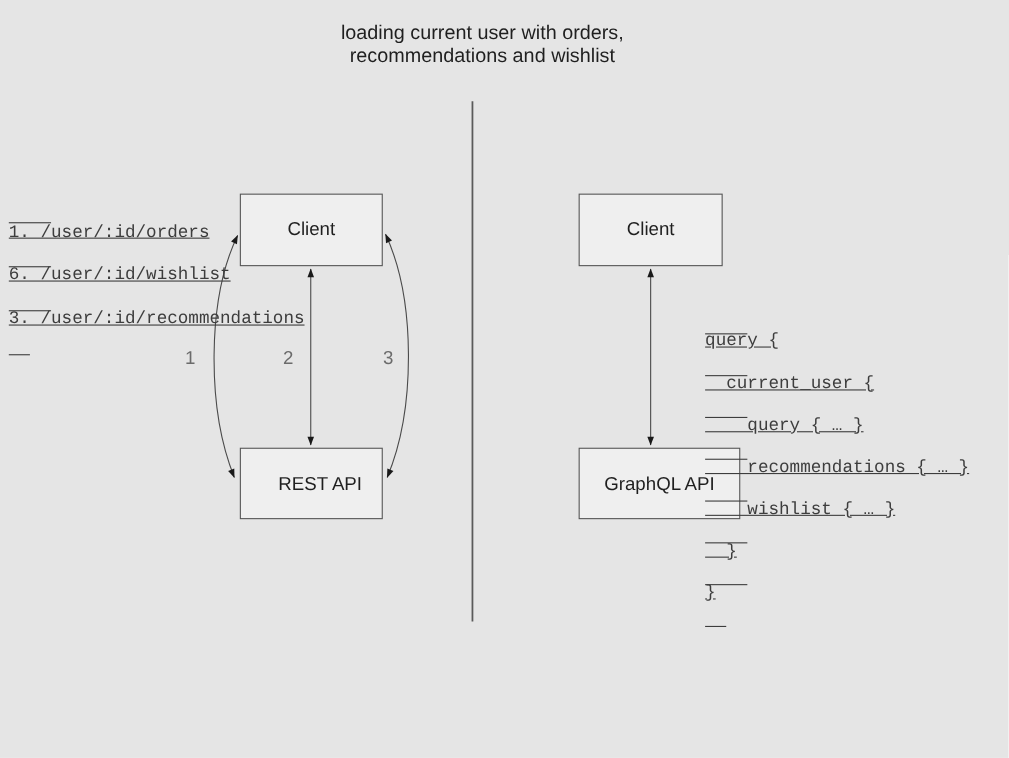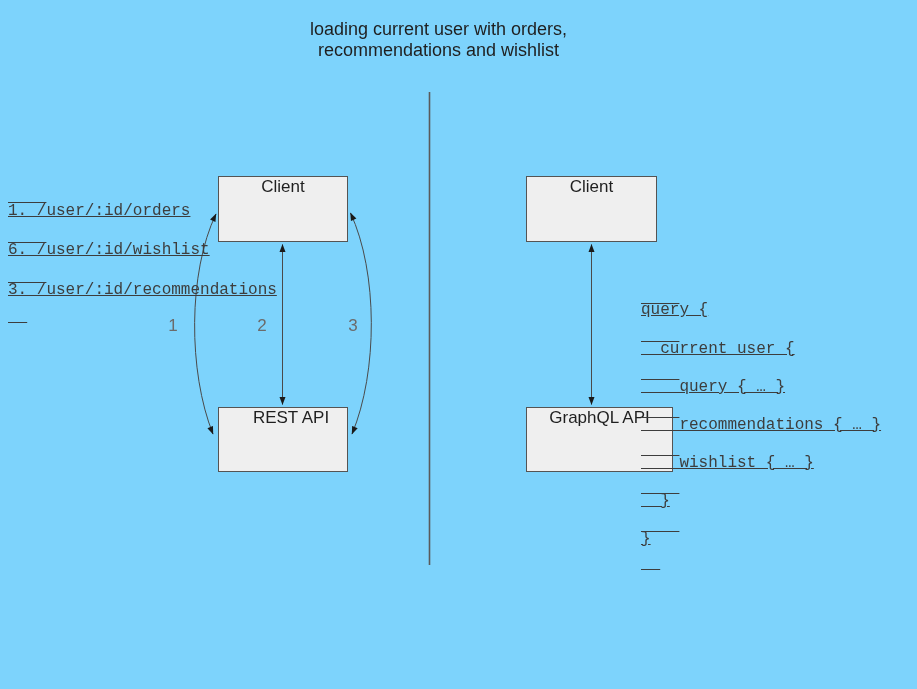--- a/index.html
+++ b/index.html
@@ -1,39 +1,40 @@
 <!DOCTYPE html>
 <html><head>
 <meta charset="utf-8">
 <style>
   html, body { margin: 0; padding: 0; background: #ffffff; }
   .canvas {
     position: relative;
     width: 917px;
     height: 689px;
-    background: #7dd3fc;
+    background: #e5e5e5;
     font-family: "Liberation Sans", sans-serif;
     overflow: hidden;
   }
   .title {
     position: absolute;
     top: 19px;
     left: 0;
     width: 877px;
     text-align: center;
     font-size: 18px;
     line-height: 21px;
     color: #1f1f1f;
     white-space: pre-line;
   }
   .box {
     position: absolute;
     background: #efefef;
     border: 1px solid #545454;
     display: flex;
+    align-items: center;
     justify-content: center;
     font-size: 17px;
     color: #1f1f1f;
     box-sizing: border-box;
   }
   .box-client-left  { left: 218px; top: 176px; width: 130px; height: 66px; }
   .box-rest-api     { left: 218px; top: 407px; width: 130px; height: 65px; padding-left: 16px; }
   .box-client-right { left: 526px; top: 176px; width: 131px; height: 66px; }
   .box-graphql-api  { left: 526px; top: 407px; width: 147px; height: 65px; }
   .code {

